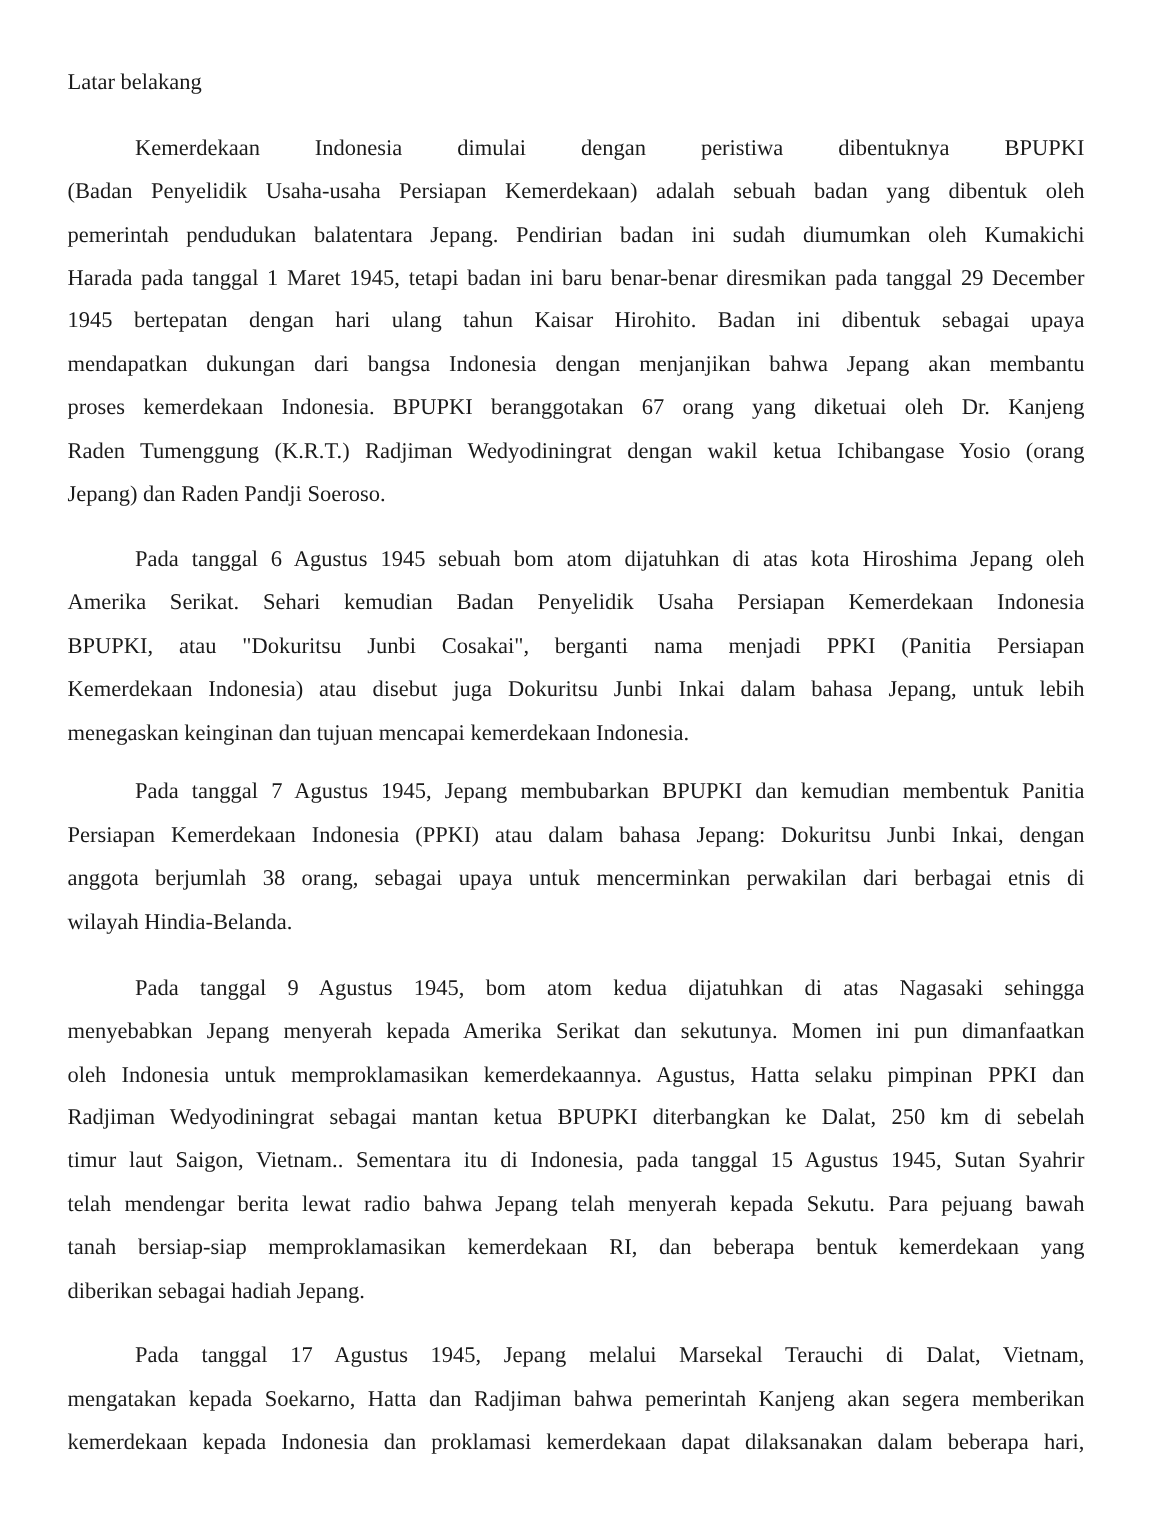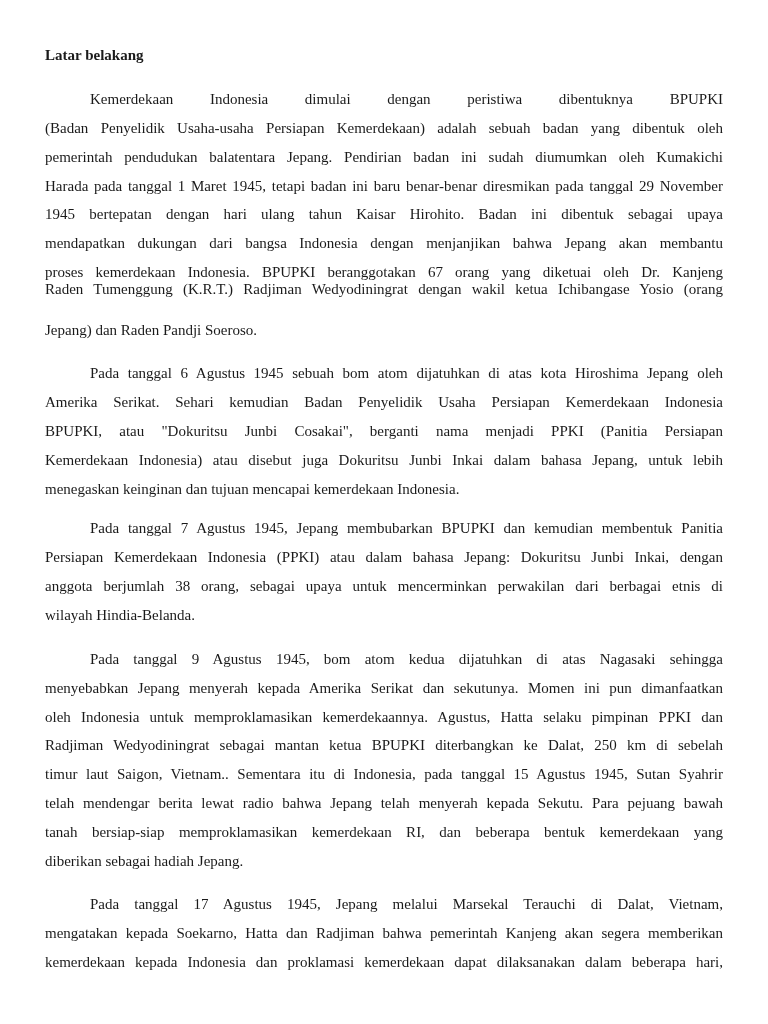--- a/index.html
+++ b/index.html
@@ -4,45 +4,45 @@
 <style>
   html, body { margin: 0; padding: 0; background: #ffffff; }
   body { width: 768px; height: 1024px; overflow: hidden; position: relative; }
   .page {
     position: absolute; left: 45px; top: 0; width: 678px;
     font-family: "Liberation Serif", "DejaVu Serif", serif;
     color: #1a1a1a; font-size: 15px;
   }
   .heading {
     position: absolute; left: 0; top: 47px;
-    font-weight: bold; font-size: 15px; white-space: nowrap;
+    font-weight: normal; font-size: 15px; white-space: nowrap;
   }
   .line {
     position: absolute; left: 0; width: 678px; height: 22px;
     line-height: 22px; white-space: nowrap;
     text-align: justify; text-align-last: justify;
   }
   .line.indent { left: 45px; width: 633px; }
   .line.last { text-align-last: left; }
 </style>
 </head>
 <body>
 
 <div class="page">
   <div class="heading">Latar belakang</div>
 
   <div>
     <div class="line indent" style="top:88px">Kemerdekaan Indonesia dimulai dengan peristiwa dibentuknya BPUPKI</div>
     <div class="line" style="top:117px">(Badan Penyelidik Usaha-usaha Persiapan Kemerdekaan) adalah sebuah badan yang dibentuk oleh</div>
     <div class="line" style="top:146px">pemerintah pendudukan balatentara Jepang. Pendirian badan ini sudah diumumkan oleh Kumakichi</div>
-    <div class="line" style="top:175px">Harada pada tanggal 1 Maret 1945, tetapi badan ini baru benar-benar diresmikan pada tanggal 29 November</div>
+    <div class="line" style="top:175px">Harada pada tanggal 1 Maret 1945, tetapi badan ini baru benar-benar diresmikan pada tanggal 29 December</div>
     <div class="line" style="top:203px">1945 bertepatan dengan hari ulang tahun Kaisar Hirohito. Badan ini dibentuk sebagai upaya</div>
     <div class="line" style="top:232px">mendapatkan dukungan dari bangsa Indonesia dengan menjanjikan bahwa Jepang akan membantu</div>
     <div class="line" style="top:261px">proses kemerdekaan Indonesia. BPUPKI beranggotakan 67 orang yang diketuai oleh Dr. Kanjeng</div>
-    <div class="line" style="top:278px">Raden Tumenggung (K.R.T.) Radjiman Wedyodiningrat dengan wakil ketua Ichibangase Yosio (orang</div>
+    <div class="line" style="top:290px">Raden Tumenggung (K.R.T.) Radjiman Wedyodiningrat dengan wakil ketua Ichibangase Yosio (orang</div>
     <div class="line last" style="top:319px">Jepang) dan Raden Pandji Soeroso.</div>
   </div>
 
   <div>
     <div class="line indent" style="top:362px">Pada tanggal 6 Agustus 1945 sebuah bom atom dijatuhkan di atas kota Hiroshima Jepang oleh</div>
     <div class="line" style="top:391px">Amerika Serikat. Sehari kemudian Badan Penyelidik Usaha Persiapan Kemerdekaan Indonesia</div>
     <div class="line" style="top:420px">BPUPKI, atau "Dokuritsu Junbi Cosakai", berganti nama menjadi PPKI (Panitia Persiapan</div>
     <div class="line" style="top:449px">Kemerdekaan Indonesia) atau disebut juga Dokuritsu Junbi Inkai dalam bahasa Jepang, untuk lebih</div>
     <div class="line last" style="top:478px">menegaskan keinginan dan tujuan mencapai kemerdekaan Indonesia.</div>
   </div>

